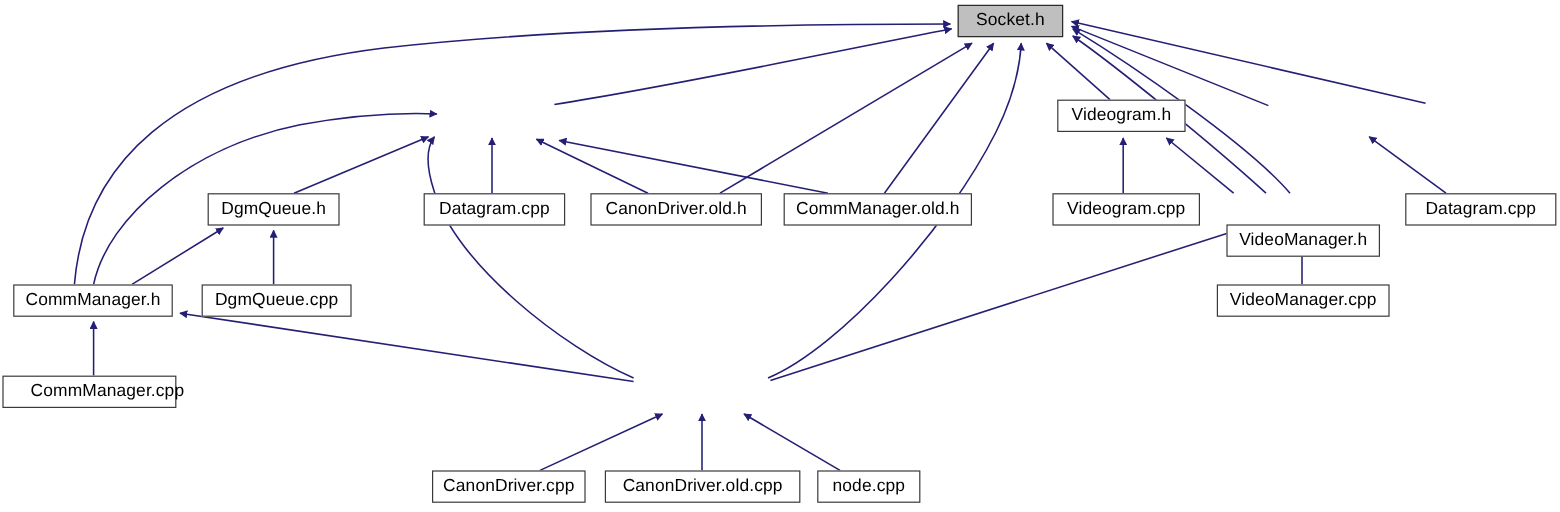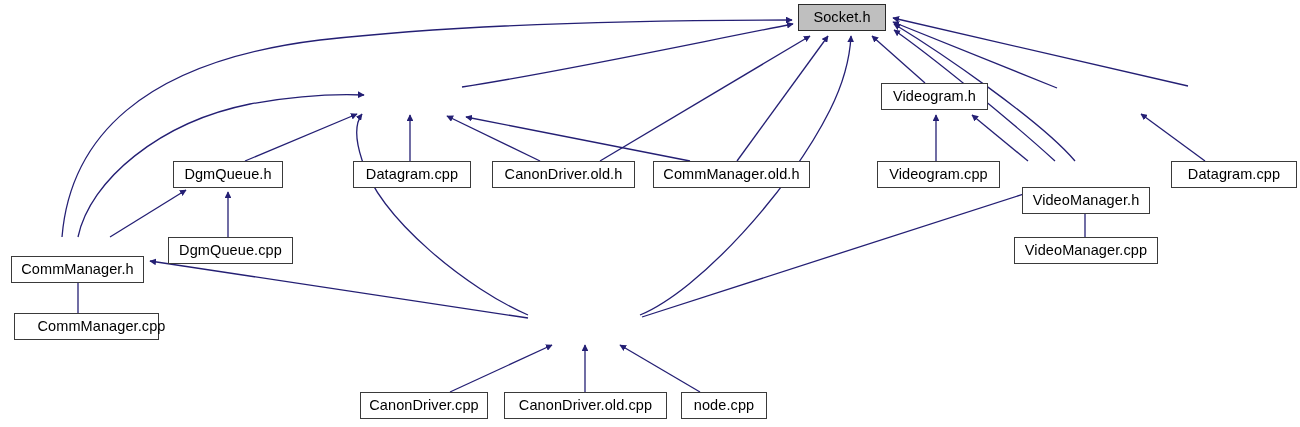--- a/index.html
+++ b/index.html
@@ -117,30 +117,30 @@
       </div>
       <div class="node" style="left: 653px; top: 161px; width: 157px; height: 27px;">
         <span class="node-label">CommManager.old.h</span>
       </div>
       <div class="node" style="left: 1022px; top: 161px; width: 128px; height: 27px; margin-top: 26px;">
         <span class="node-label">VideoManager.h</span>
       </div>
       <div class="node" style="left: 1171px; top: 161px; width: 126px; height: 27px;">
         <span class="node-label">Datagram.cpp</span>
       </div>
-      <div class="node" style="left: 11px; top: 237px; width: 133px; height: 27px; margin-top: 19px;">
+      <div class="node" style="left: 11px; top: 237px; width: 133px; height: 27px;">
         <span class="node-label">CommManager.h</span>
       </div>
       <div class="node" style="left: 168px; top: 237px; width: 125px; height: 27px;">
         <span class="node-label">DgmQueue.cpp</span>
       </div>
       <div class="node" style="left: 1014px; top: 237px; width: 144px; height: 27px;">
         <span class="node-label">VideoManager.cpp</span>
       </div>
-      <div class="node" style="left: 14px; top: 313px; width: 145px; height: 27px; padding-left: 30px;">
+      <div class="node" style="left: 2px; top: 313px; width: 145px; height: 27px; padding-left: 30px;">
         <span class="node-label">CommManager.cpp</span>
       </div>
       <div class="node" style="left: 360px; top: 392px; width: 128px; height: 27px;">
         <span class="node-label">CanonDriver.cpp</span>
       </div>
       <div class="node" style="left: 504px; top: 392px; width: 163px; height: 27px;">
         <span class="node-label">CanonDriver.old.cpp</span>
       </div>
       <div class="node" style="left: 681px; top: 392px; width: 86px; height: 27px;">
         <span class="node-label">node.cpp</span>

